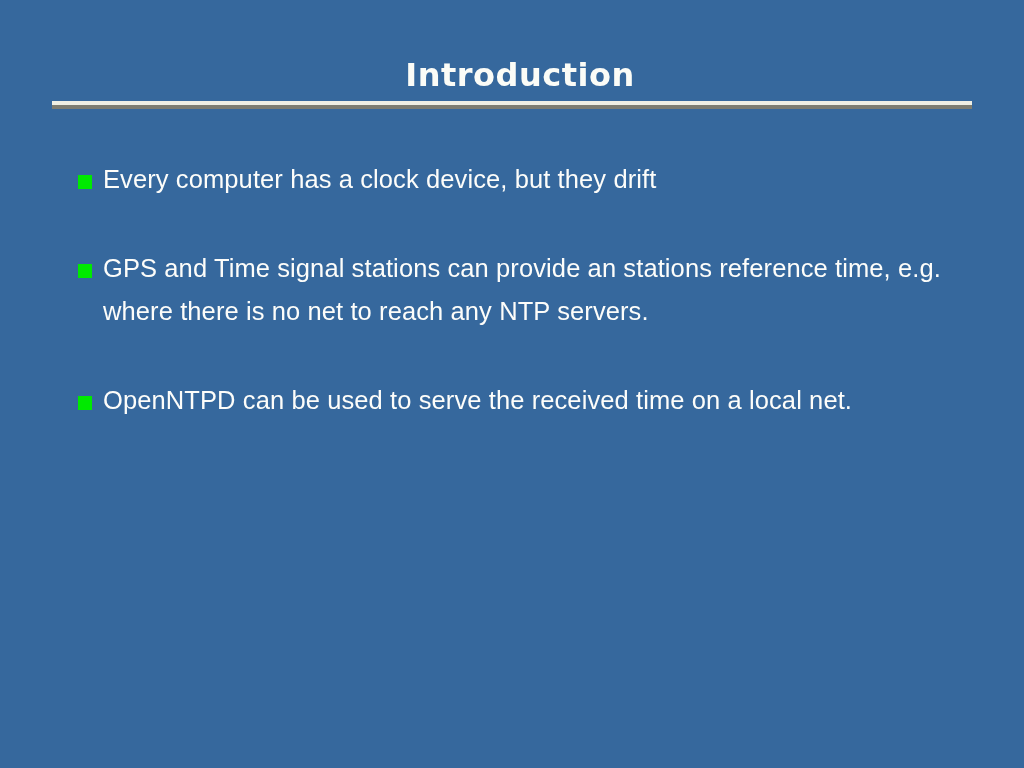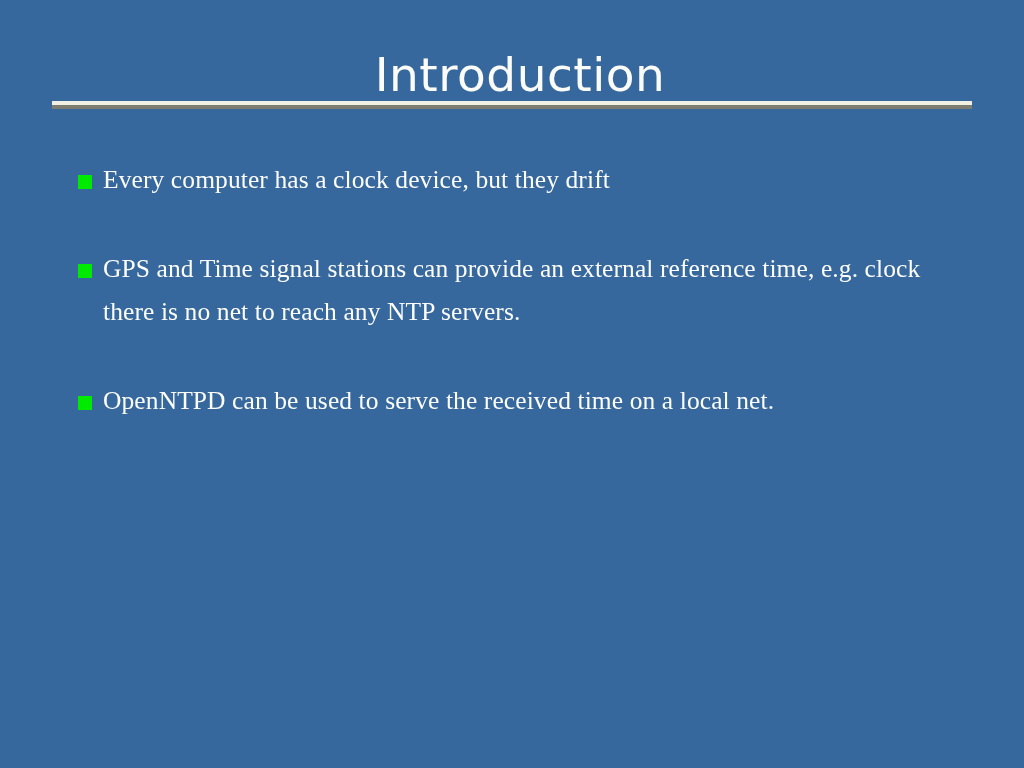--- a/index.html
+++ b/index.html
@@ -27,23 +27,23 @@
     position: absolute;
     left: 0;
     top: 48px;
     width: 1024px;
     text-align: center;
   }
   #slide-title {
     display: inline-block;
     color: #fbfcf7;
     font-family: "DejaVu Sans", sans-serif;
-    font-size: 47px;
+    font-size: 32px;
     line-height: 54px;
-    font-weight: 400;
+    font-weight: 700;
     letter-spacing: 0.5px;
     white-space: nowrap;
     margin-left: 16px;
   }
 
   
   #title-rule {
     position: absolute;
     left: 52px;
     top: 101px;
@@ -66,21 +66,21 @@
     left: 76px;
     top: 158px;
     width: 900px;
   }
 
   .bullet-item {
     position: relative;
     padding-left: 27px;
     margin-bottom: 46px;
     color: #fdfdfa;
-    font-family: Liberation Serif, serif;
+    font-family: Liberation Sans, sans-serif;
     font-size: 25.5px;
     line-height: 43px;
     font-weight: 400;
     letter-spacing: 0.1px;
   }
   .bullet-item:last-child {
     margin-bottom: 16px;
   }
 
   .bullet-marker {
@@ -113,21 +113,21 @@
   <div id="bullet-list">
 
     <div class="bullet-item">
       <span class="bullet-marker"></span>
       <span class="bullet-text">Every computer has a clock device, but they drift</span>
     </div>
 
 
     <div class="bullet-item">
       <span class="bullet-marker"></span>
-      <span class="bullet-text">GPS and Time signal stations can provide an external reference time, e.g. clock there is no net to reach any NTP servers.</span>
+      <span class="bullet-text">GPS and Time signal stations can provide an stations reference time, e.g. where there is no net to reach any NTP servers.</span>
     </div>
 
     <div class="bullet-item">
       <span class="bullet-marker"></span>
       <span class="bullet-text">OpenNTPD can be used to serve the received time on a local net.</span>
     </div>
 
   </div>
 
 </div>

